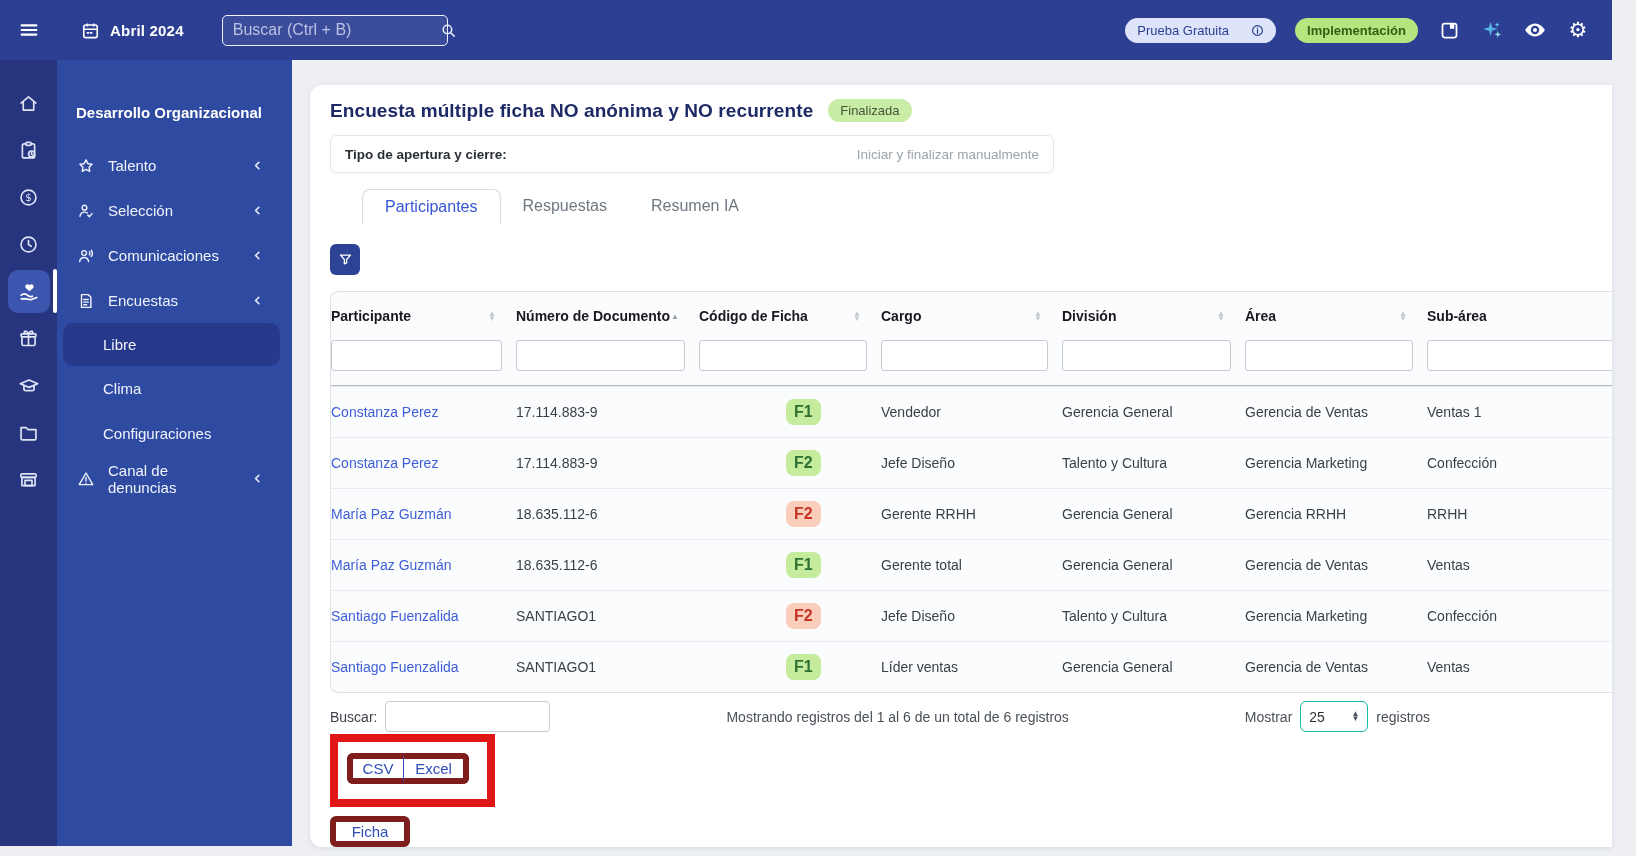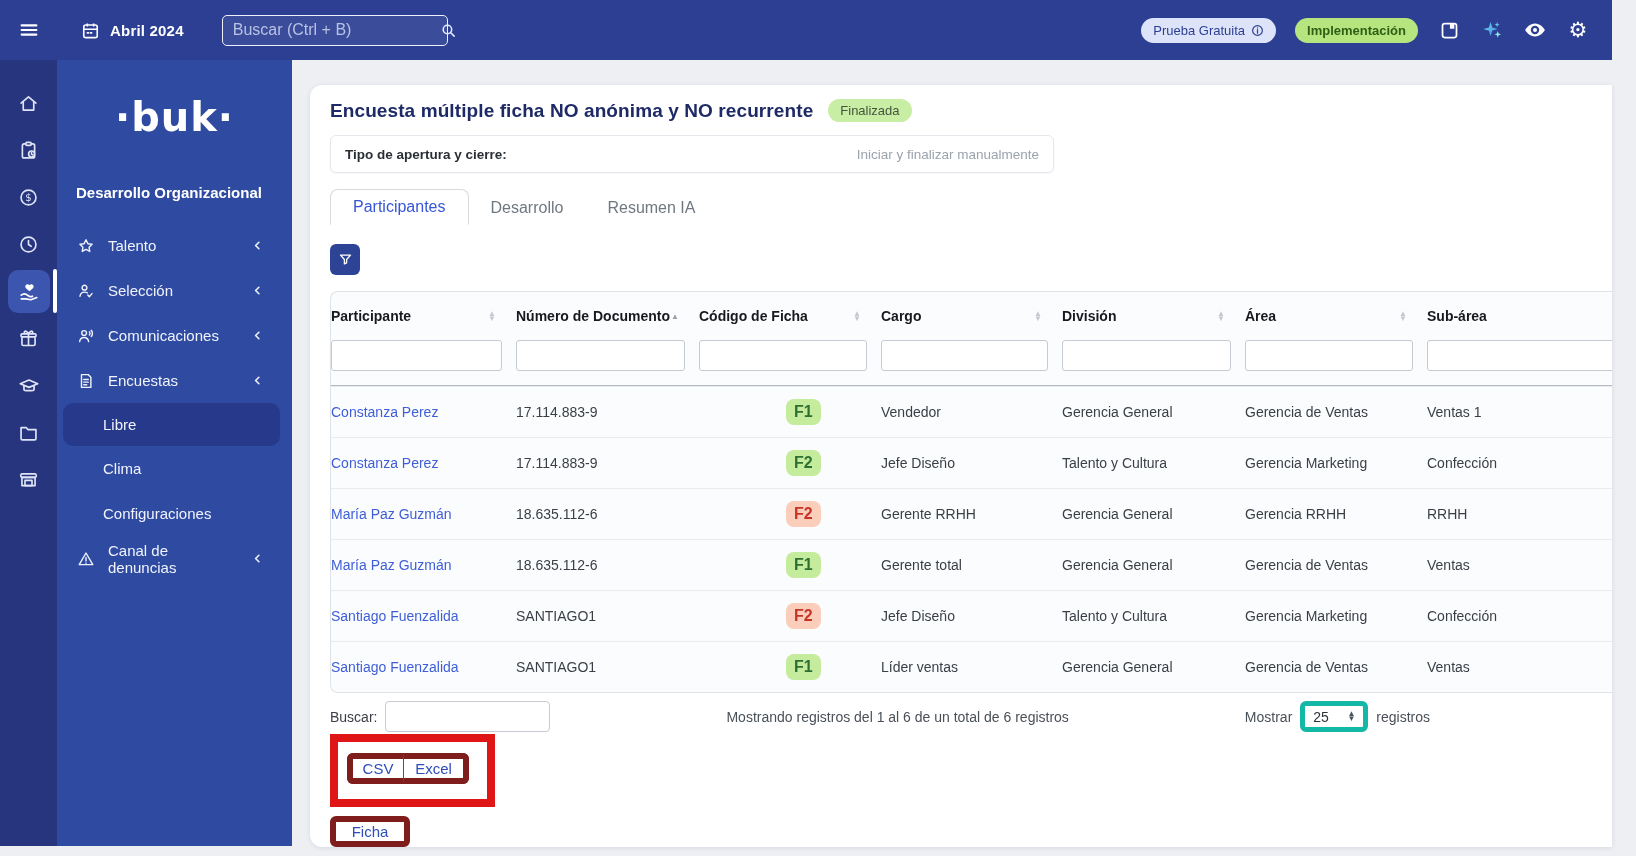--- a/index.html
+++ b/index.html
@@ -11,21 +11,21 @@
   
   .topbar { height:60px; background:#2c3f93; display:flex; align-items:center; position:relative; z-index:5; }
   .hamburger { width:57px; display:flex; justify-content:center; cursor:pointer; }
   .date-group { display:flex; align-items:center; gap:10px; margin-left:24px; color:#fff; }
   .date-label { font-size:15px; font-weight:bold; letter-spacing:.2px; }
   .search-box { margin-left:38px; width:226px; height:31px; border:1px solid #eef1fb; border-radius:5px;
     background:rgba(255,255,255,.07); display:flex; align-items:center; padding:0 10px; }
   .search-box input { flex:1; background:transparent; border:none; outline:none; color:#e8ecfa; font-size:16px; }
   .search-box input::placeholder { color:#b9c2e4; }
   .topbar-right { margin-left:auto; display:flex; align-items:center; gap:19px; padding-right:22px; }
-  .pill { height:25px; border-radius:13px; display:flex; align-items:center; gap:6px; padding:0 12px; font-size:13px; }
+  .pill { height:25px; border-radius:13px; display:flex; align-items:center; gap:22px; padding:0 12px; font-size:13px; }
   .pill-trial { background:#dde3f8; color:#2c3f93; }
   .pill-impl { background:#b6e57f; color:#2f5e14; font-weight:bold; }
   .top-icon { width:24px; height:24px; display:flex; align-items:center; justify-content:center; cursor:pointer; }
 
   
   .body-row { display:flex; height:786px; }
 
   
   .rail { width:57px; background:#26357e; height:100%; display:flex; flex-direction:column; align-items:center; padding-top:20px; position:relative; }
   .rail-item { width:42px; height:47px; display:flex; align-items:center; justify-content:center; position:relative; cursor:pointer; }
@@ -50,21 +50,21 @@
 
   .title-row { display:flex; align-items:center; gap:15px; }
   .page-title { font-size:19px; font-weight:bold; color:#1e2a66; letter-spacing:.1px; }
   .status-badge { background:#c8eda4; color:#47543d; font-size:13px; padding:4px 12px; border-radius:12px; }
 
   .info-panel { margin-top:13px; width:724px; height:38px; border:1px solid #e4e7ec; border-radius:6px;
     display:flex; align-items:center; justify-content:space-between; padding:0 14px; background:#fff; box-shadow:0 1px 2px rgba(30,40,90,.04); }
   .info-label { font-size:13.5px; font-weight:bold; color:#2a2f36; }
   .info-value { font-size:13.5px; color:#9ba3ad; }
 
-  .tabs { margin-top:16px; display:flex; align-items:flex-end; }
+  .tabs { margin-top:16px; display:flex; align-items:flex-start;margin-left:32px; }
   .tab { padding:8px 22px; font-size:16px; color:#6f7780; cursor:pointer; }
   .tab.active { color:#3656d6; border:1px solid #d7dade; border-bottom-color:#fff; border-radius:8px 8px 0 0; background:#fff; }
 
   .filter-btn { margin-top:19px; width:30px; height:31px; background:#2c4396; border-radius:6px;
     display:flex; align-items:center; justify-content:center; cursor:pointer; }
 
   
   .table-wrap { margin-top:16px; width:calc(100% + 0px); overflow:hidden; }
   table.data { border-collapse:separate; border-spacing:0; table-layout:fixed; width:1326px;
     border:1px solid #dfe2e7; border-right:none; border-radius:8px 0 0 8px; background:#fbfcfd; }
@@ -84,21 +84,21 @@
   .fbadge.green { background:#c5eb9d; color:#2e7031; }
   .fbadge.red { background:#fbcdbb; color:#c53425; }
 
   
   .foot-row { margin-top:8px; width:1100px; display:flex; align-items:center; }
   .foot-search { display:flex; align-items:center; gap:8px; }
   .foot-search label { font-size:14px; color:#3a3f46; }
   .foot-search input { width:165px; height:31px; border:1px solid #c6cad2; border-radius:4px; outline:none; font-size:13px; padding:0 8px; }
   .foot-summary { flex:1; text-align:center; font-size:14px; color:#4a5058; }
   .foot-show { display:flex; align-items:center; gap:8px; font-size:14px; color:#4a5058; }
-  .select-box { width:68px; height:31px; border:5px solid #14b8a6; border-radius:6px; display:flex; align-items:center;
+  .select-box { width:68px; height:31px; border:1px solid #14b8a6; border-radius:6px; display:flex; align-items:center;
     padding:0 8px; cursor:pointer; background:#fff; color:#2f3338; }
   .select-box .spin { margin-left:auto; display:flex; flex-direction:column; line-height:4.5px; font-size:8px; color:#4a5058; }
 
   .red-annotation { display:inline-block; border:8px solid #e01616; margin-top:2px; padding:11px 18px 15px 9px; }
   .btn-group { display:flex; }
   .btn { height:31px; background:#fff; border:6px solid #7f1d1d; color:#2e4eb8; font-size:15px;
     display:flex; align-items:center; justify-content:center; cursor:pointer; font-family:inherit; }
   .btn-csv { width:56px; border-radius:6px 0 0 6px; border-right:none; }
   .btn-excel { width:66px; border-radius:0 6px 6px 0; border-left:1px solid #3351b4; }
   .volver-row { margin-top:9px; }
@@ -239,21 +239,20 @@
       <div class="rail-item">
         <svg width="21" height="21" viewBox="0 0 24 24" fill="none" stroke="#dfe5f7" stroke-width="1.9" stroke-linejoin="round">
             <path d="M4 9.5c-1.5-1-1-3.5.5-4h15c1.5.5 2 3 .5 4z"></path>
             <path d="M4.5 9.5h15V19h-15z"></path>
             <path d="M8 13h8v6H8z"></path>
           </svg>
       </div>
     </div>
 
     <div class="sidebar">
-      <div class="logo">·buk·</div>
       <div class="section-title">Desarrollo Organizacional</div>
       <div class="nav">
 
         <div class="nav-item">
           <span>
             <svg width="18" height="18" viewBox="0 0 24 24" fill="none" stroke="#eef1fb" stroke-width="1.9" stroke-linejoin="round">
                 <path d="M12 3.8l2.5 5.1 5.6.8-4 4 .9 5.6-5-2.7-5 2.7.9-5.6-4-4 5.6-.8z"></path>
               </svg>
           </span>
           <span>Talento</span>
@@ -346,21 +345,21 @@
           <span class="status-badge">Finalizada</span>
         </div>
 
         <div class="info-panel">
           <span class="info-label">Tipo de apertura y cierre:</span>
           <span class="info-value">Iniciar y finalizar manualmente</span>
         </div>
 
         <div class="tabs" id="tabs">
             <div class="tab active">Participantes</div>
-            <div class="tab">Desarrollo</div>
+            <div class="tab">Respuestas</div>
             <div class="tab">Resumen IA</div>
           </div>
 
         <div class="filter-btn">
           <span>
             <svg width="15" height="15" viewBox="0 0 24 24" fill="none" stroke="#fff" stroke-width="2.1" stroke-linejoin="round">
                 <path d="M4 5h16l-6.2 7v5.5L10.2 19v-7z"></path>
               </svg>
           </span>
         </div>

